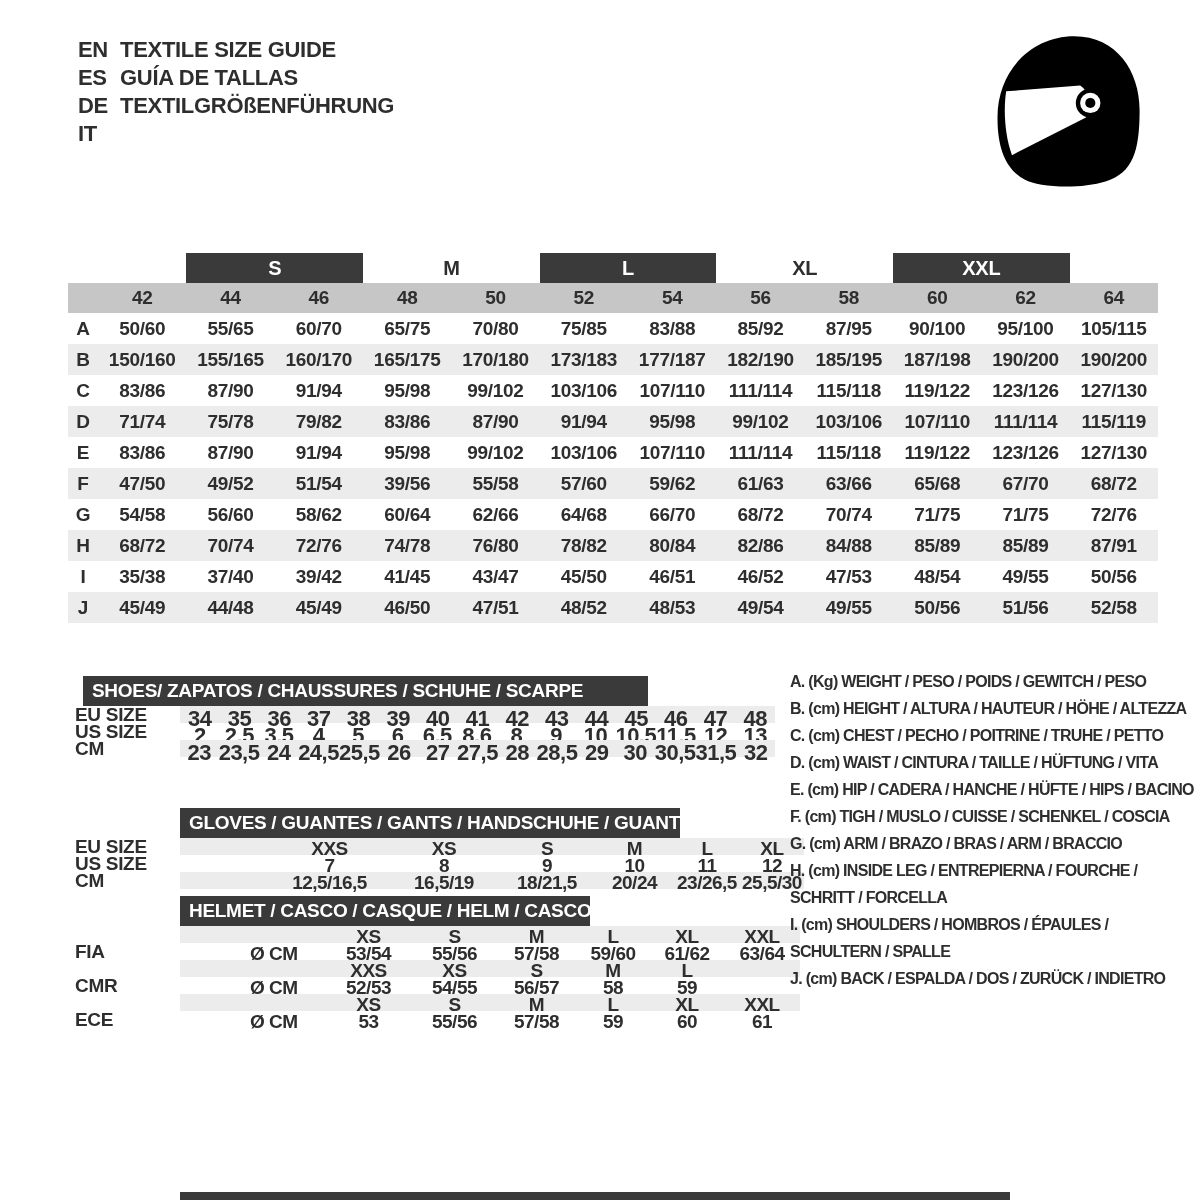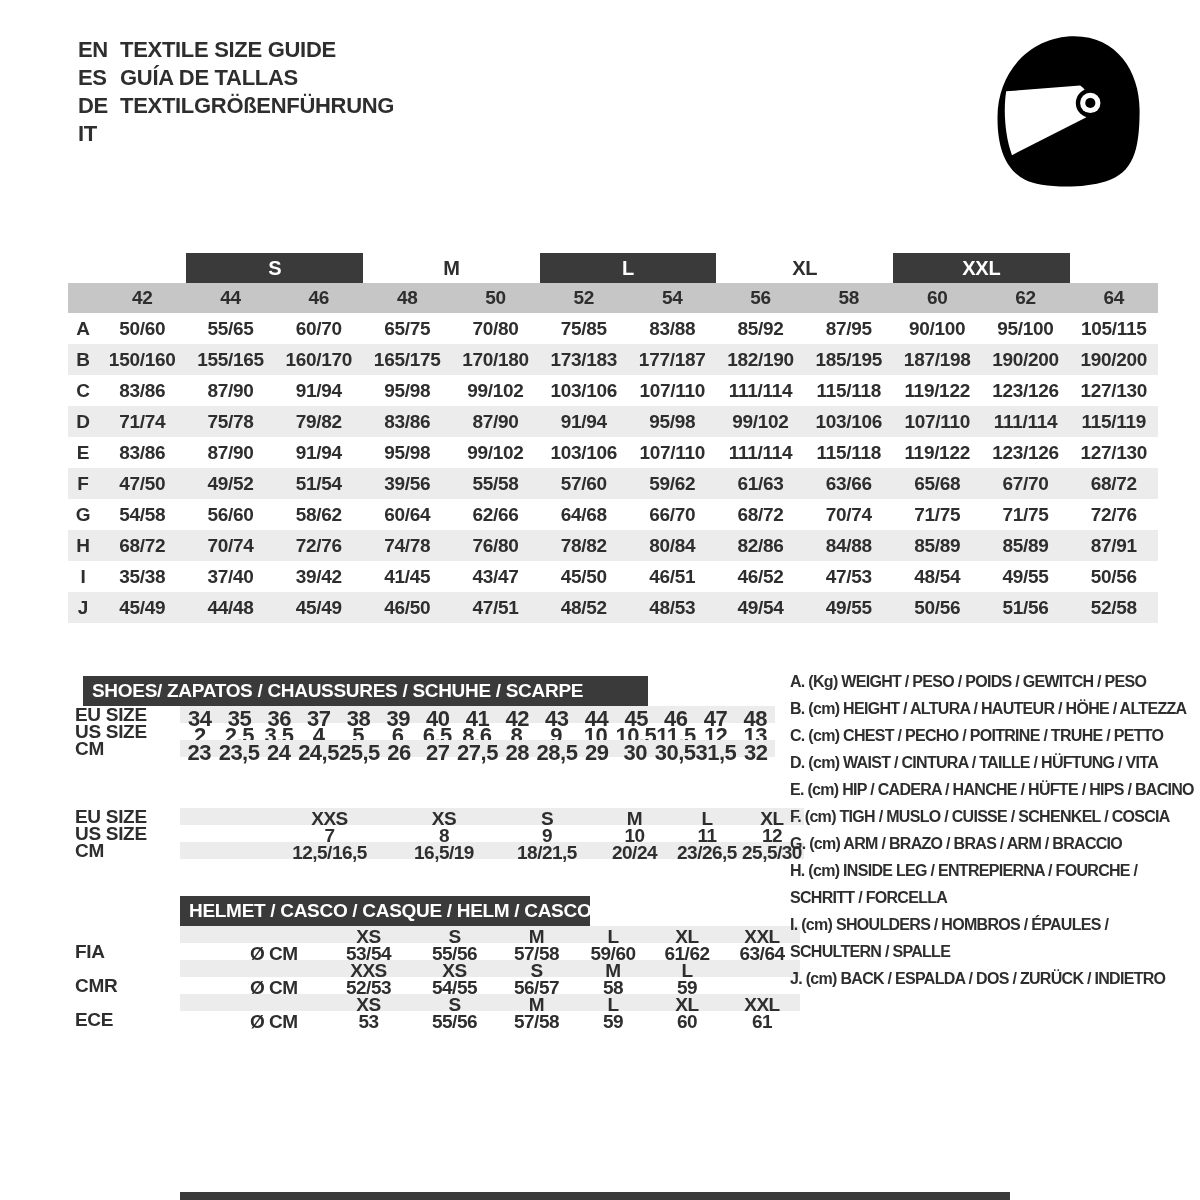--- a/index.html
+++ b/index.html
@@ -323,20 +323,21 @@
             <div>30</div>
             <div>30,5</div>
             <div>31,5</div>
             <div>32</div>
           </div>
         </div>
       </div>
   </div>
 
   <div class="section sec-gloves">
+    <div class="bar bar-gloves">GLOVES / GUANTES / GANTS / HANDSCHUHE / GUANTI</div>
     <div id="glovesRows">
         <div class="s-row">
           <div class="row-label">EU SIZE</div>
           <div class="cols cols-gloves striped">
             <div>XXS</div>
             <div>XS</div>
             <div>S</div>
             <div>M</div>
             <div>L</div>
             <div>XL</div>

